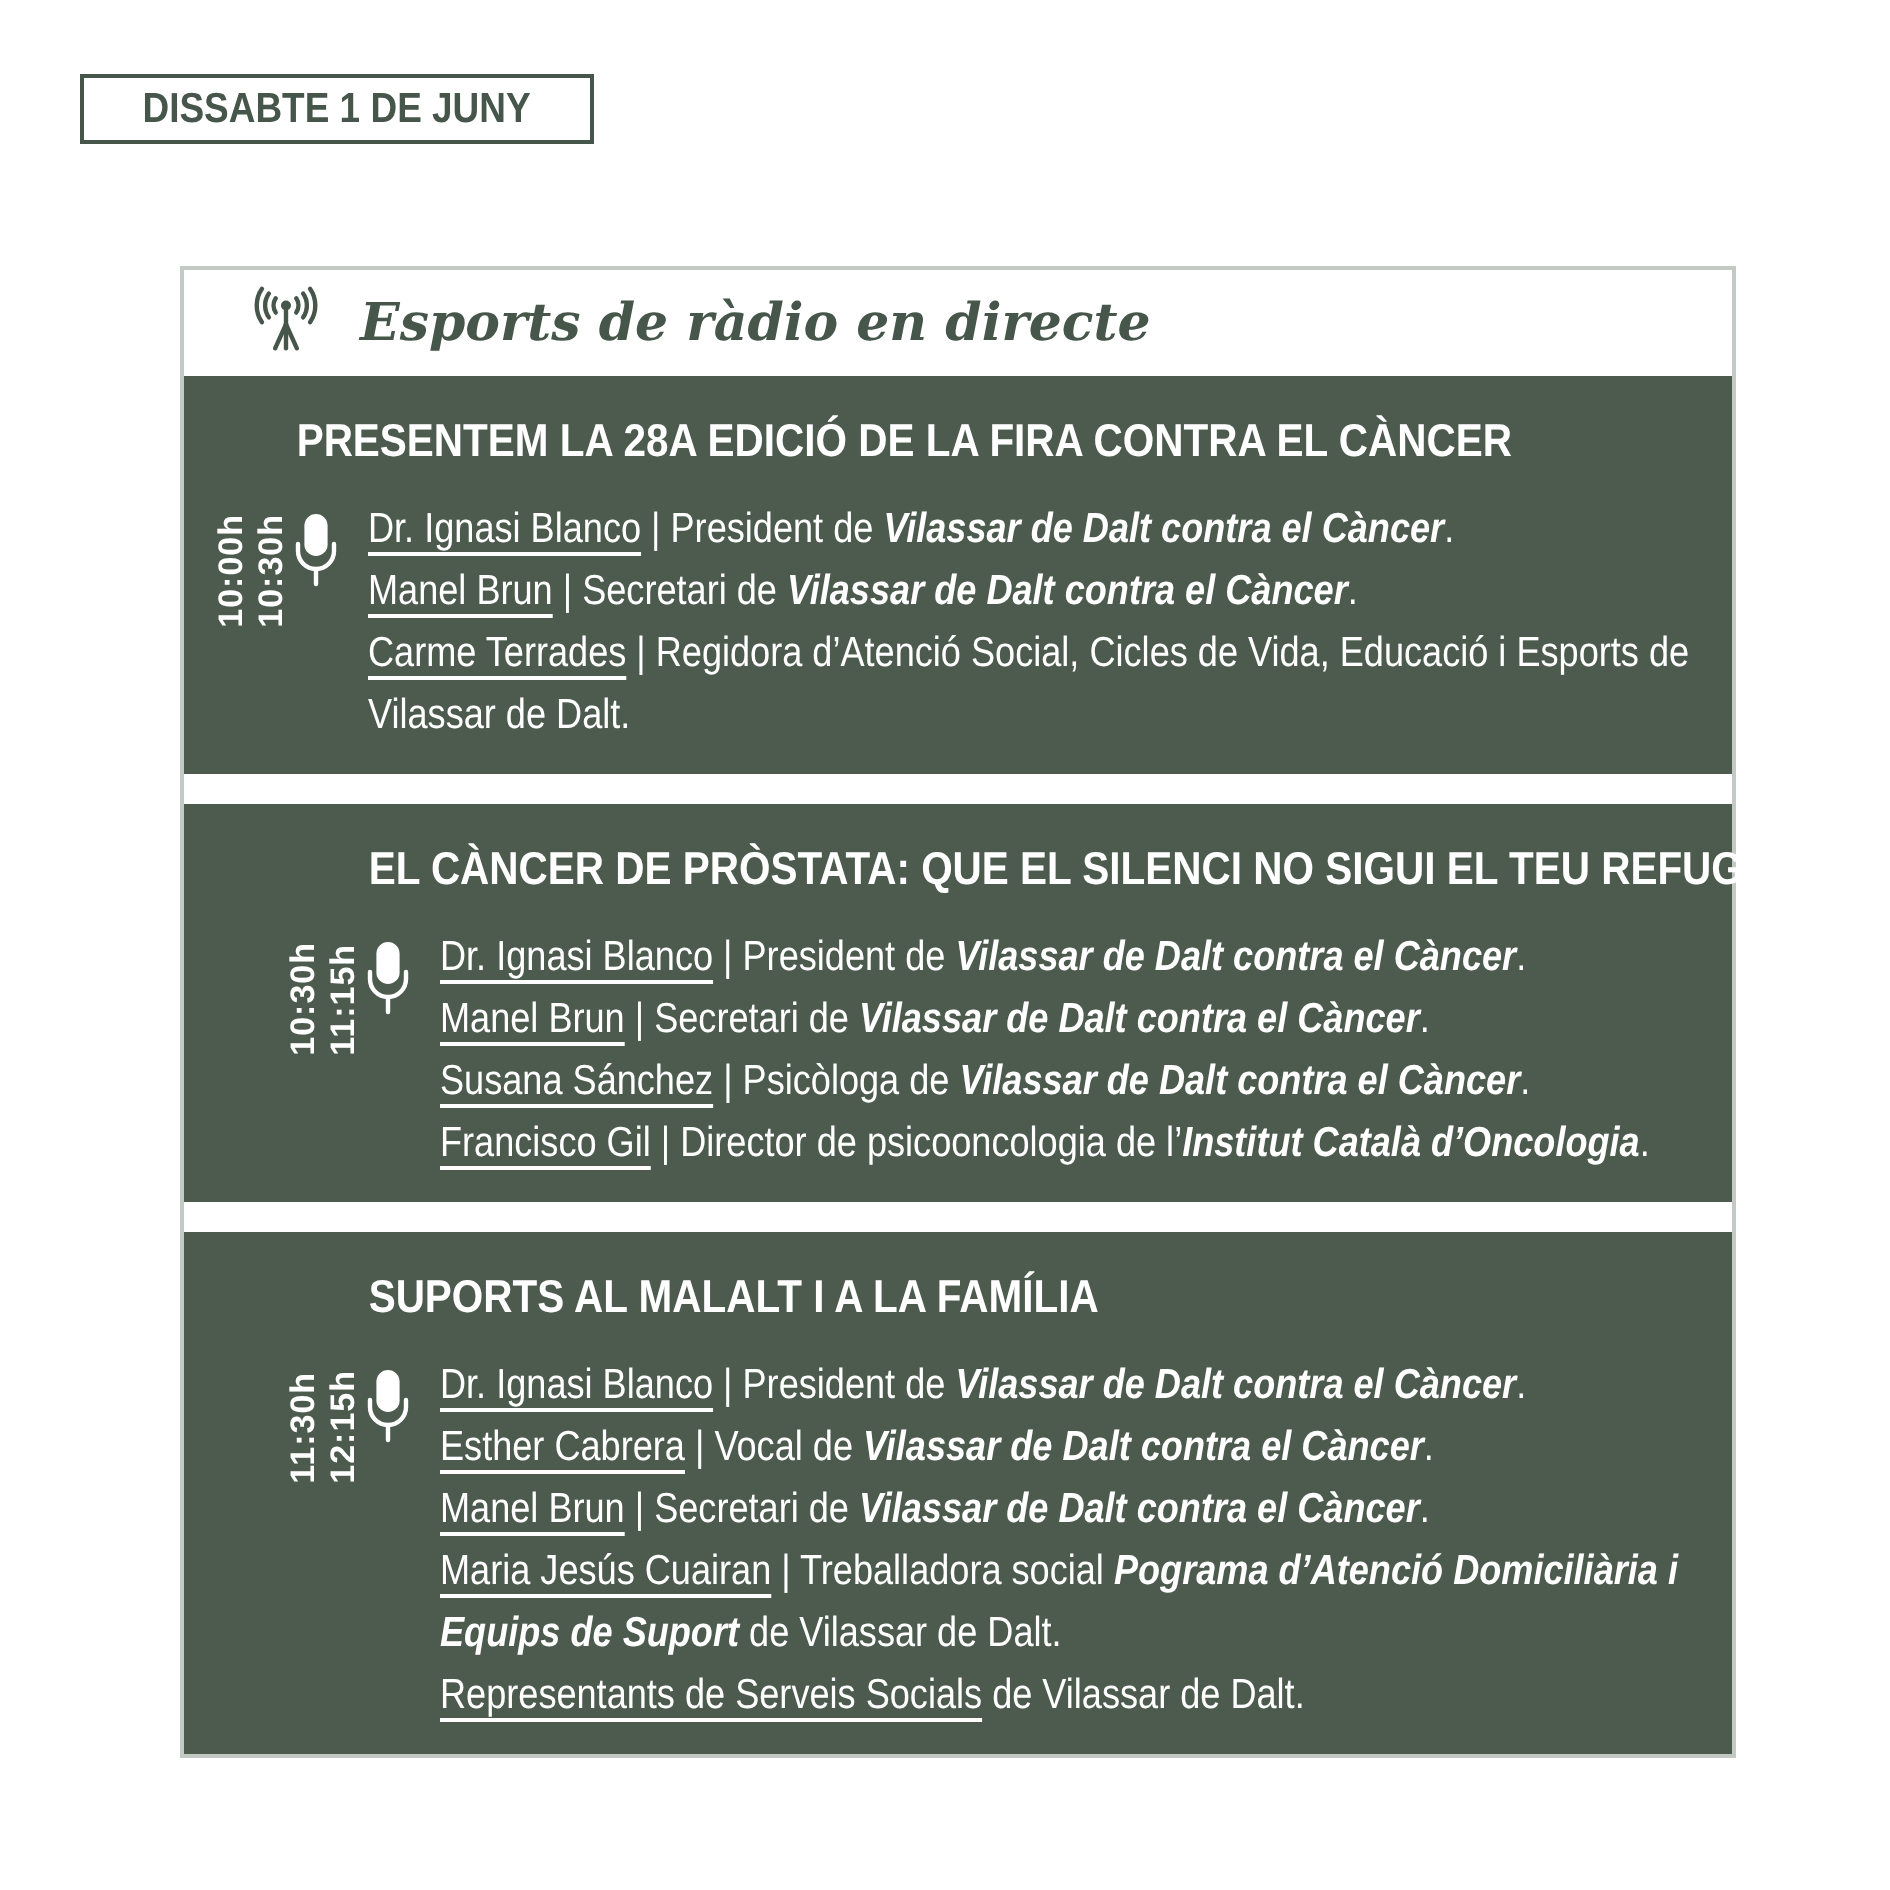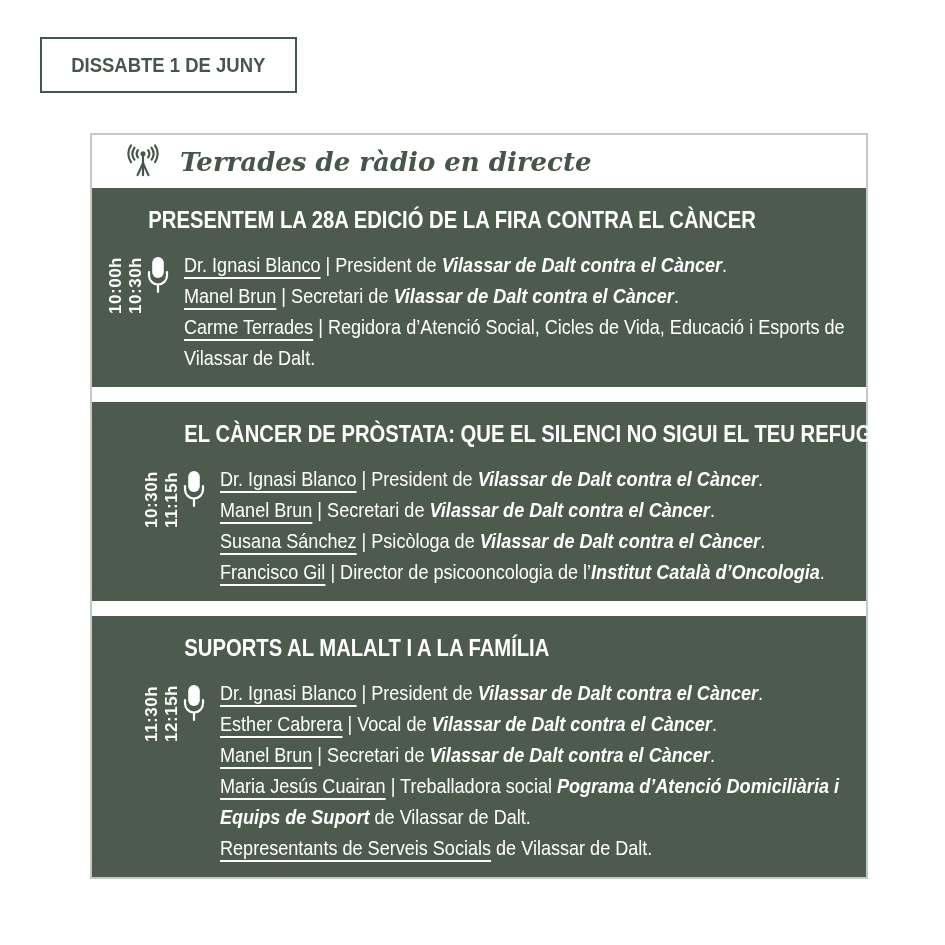--- a/index.html
+++ b/index.html
@@ -13,21 +13,21 @@
   body{
     width:945px;height:945px;
     background:var(--white);
     position:relative;
     font-family:"Liberation Sans",sans-serif;
     overflow:hidden;
   }
   
   .date-box{
     position:absolute;left:40px;top:37px;
-    min-width:224px;height:56px;
+    min-width:224px;height:35px;
     border:2px solid var(--green-text);
     background:var(--white);
     display:flex;align-items:center;justify-content:center;
     padding:0 16px;
   }
   .date-box span{
     color:var(--green-text);
     font-weight:700;font-size:21px;letter-spacing:0;
     transform:scaleX(0.88);transform-origin:center;
     white-space:nowrap;
@@ -112,21 +112,21 @@
         <path d="M10.5 2.0 A 14 14 0 0 0 10.5 18.0"></path>
         <path d="M26.9 6.6 A 6 6 0 0 1 26.9 13.4"></path>
         <path d="M30.2 4.3 A 10 10 0 0 1 30.2 15.7"></path>
         <path d="M33.5 2.0 A 14 14 0 0 1 33.5 18.0"></path>
         <circle cx="22" cy="10" r="2.4" fill="#47564a" stroke="none"></circle>
         <line x1="22" y1="12.5" x2="22" y2="30.5"></line>
         <line x1="22" y1="19" x2="16.8" y2="30.5"></line>
         <line x1="22" y1="19" x2="27.2" y2="30.5"></line>
       </svg>
     </span>
-    <span class="program-title">Terrades de ràdio en directe</span>
+    <span class="program-title">Esports de ràdio en directe</span>
   </div>
 
   <div>
   <section class="session">
     <h2 class="session-title">PRESENTEM LA 28A EDICIÓ DE LA FIRA CONTRA EL CÀNCER</h2>
     <div class="session-body">
       <div class="time-rail">
         <div class="times">
           <span>10:00h</span>
           <span>10:30h</span>

